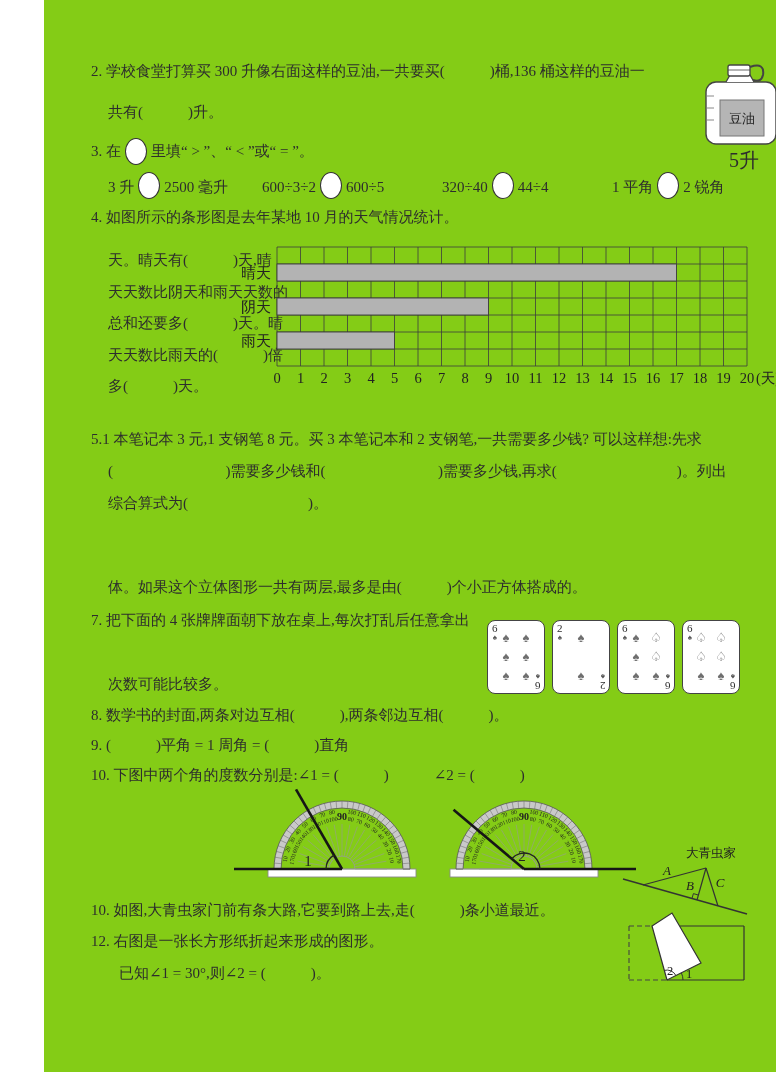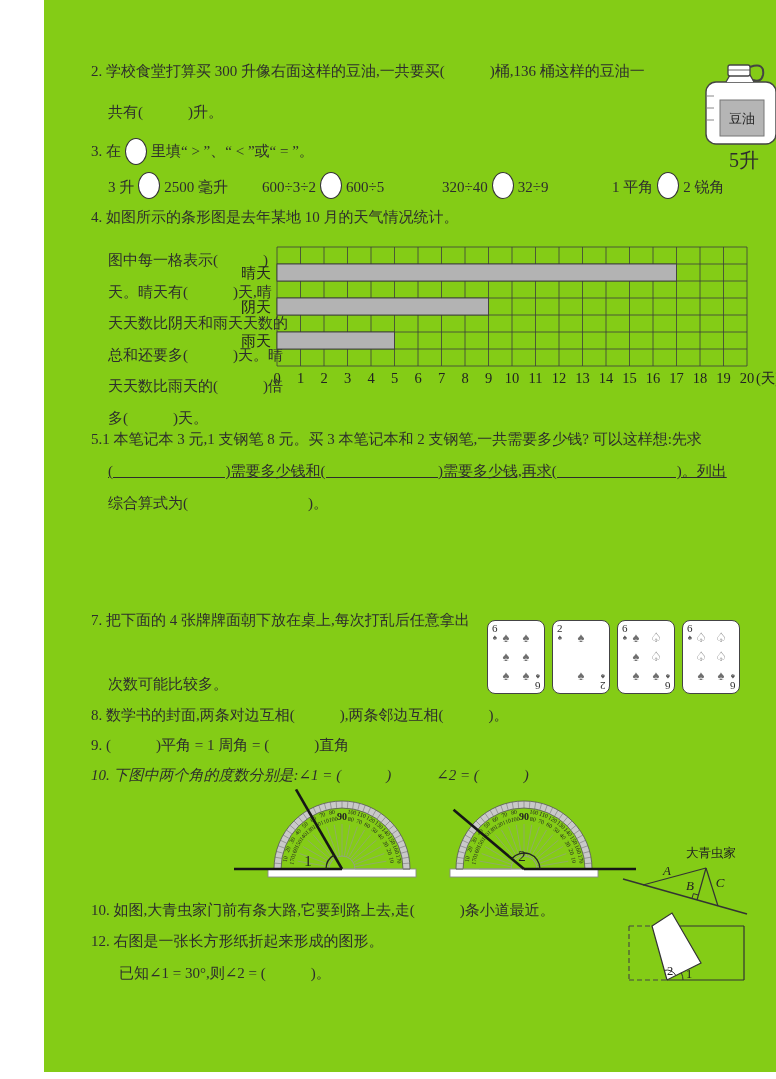--- a/index.html
+++ b/index.html
@@ -41,26 +41,25 @@
     <rect x="26" y="38" width="44" height="36" fill="#b5b5b5" stroke="#777" stroke-width="1"></rect>
     <text x="48" y="61" text-anchor="middle" font-size="13" fill="#1f1f1f">豆油</text>
   </svg>
   <div class="bottle-caption">5升</div>
 
   <div class="t flexline" style="left:47px;top:138px;">
     <span>3. 在</span><span class="cmp"></span><span>里填“ &gt; ”、“ &lt; ”或“ = ”。</span>
   </div>
   <div class="t" style="left:64px;top:172px;"><span>3 升</span><span class="cmp"></span><span>2500 毫升</span></div>
   <div class="t" style="left:218px;top:172px;"><span>600÷3÷2</span><span class="cmp"></span><span>600÷5</span></div>
-  <div class="t" style="left:398px;top:172px;"><span>320÷40</span><span class="cmp"></span><span>32÷9</span></div>
+  <div class="t" style="left:398px;top:172px;"><span>320÷40</span><span class="cmp"></span><span>44÷4</span></div>
   <div class="t" style="left:568px;top:172px;"><span>1 平角</span><span class="cmp"></span><span>2 锐角</span></div>
 
   <div class="t" style="left:47px;top:208px;">4. 如图所示的条形图是去年某地 10 月的天气情况统计。</div>
   <div class="q4col">
-    <div class="ln">图中每一格表示(            )</div>
     <div class="ln">天。晴天有(            )天,晴</div>
     <div class="ln">天天数比阴天和雨天天数的</div>
     <div class="ln">总和还要多(            )天。晴</div>
     <div class="ln">天天数比雨天的(            )倍</div>
     <div class="ln">多(            )天。</div>
   </div>
   <svg id="weather-chart" class="abs" style="left:198px;top:242px;" width="545" height="152" viewBox="0 0 545 152">
       <g>
         <line x1="35" y1="5" x2="35" y2="124" stroke="#3d3d3d" stroke-width="0.8"></line>
         <line x1="58.5" y1="5" x2="58.5" y2="124" stroke="#3d3d3d" stroke-width="0.8"></line>
@@ -122,23 +121,24 @@
         <text x="411" y="141" text-anchor="middle" font-size="14.5">16</text>
         <text x="434.5" y="141" text-anchor="middle" font-size="14.5">17</text>
         <text x="458" y="141" text-anchor="middle" font-size="14.5">18</text>
         <text x="481.5" y="141" text-anchor="middle" font-size="14.5">19</text>
         <text x="505" y="141" text-anchor="middle" font-size="14.5">20</text>
         <text x="514" y="141" font-size="14.5">(天)</text>
       </g>
     </svg>
 
   <div class="t" style="left:47px;top:430px;">5.1 本笔记本 3 元,1 支钢笔 8 元。买 3 本笔记本和 2 支钢笔,一共需要多少钱? 可以这样想:先求</div>
-  <div class="t" style="left:64px;top:462px;text-decoration:underline;">(                              )需要多少钱和(                              )需要多少钱,再求(                                )。列出</div>
+  <div class="t" style="left:64px;top:462px;">(                              )需要多少钱和(                              )需要多少钱,再求(                                )。列出</div>
   <div class="t" style="left:64px;top:494px;">综合算式为(                                )。</div>
 
+  <div class="t" style="left:64px;top:578px;">体。如果这个立体图形一共有两层,最多是由(            )个小正方体搭成的。</div>
 
   <div class="t" style="left:47px;top:611px;">7. 把下面的 4 张牌牌面朝下放在桌上,每次打乱后任意拿出</div>
   <div class="t" style="left:64px;top:675px;">次数可能比较多。</div>
   <div class="cards" id="cards">
       <div class="card">
         <div class="corner tl">
           <span class="rank">6</span>
           <span class="csuit">♠</span>
         </div>
         <div class="corner br">
@@ -193,21 +193,21 @@
         <span class="pip" style="left: 38px; top: 16px;">♤</span>
         <span class="pip" style="left: 18px; top: 35px;">♤</span>
         <span class="pip" style="left: 38px; top: 35px;">♤</span>
         <span class="pip" style="left: 18px; top: 54px;">♠</span>
         <span class="pip" style="left: 38px; top: 54px;">♠</span>
       </div>
     </div>
 
   <div class="t" style="left:47px;top:706px;">8. 数学书的封面,两条对边互相(            ),两条邻边互相(            )。</div>
   <div class="t" style="left:47px;top:736px;">9. (            )平角 = 1 周角 = (            )直角</div>
-  <div class="t" style="left:47px;top:766px;font-style:italic;">10. 下图中两个角的度数分别是:∠1 = (            )            ∠2 = (            )</div>
+  <div class="t" style="left:47px;top:766px;">10. 下图中两个角的度数分别是:∠1 = (            )            ∠2 = (            )</div>
 
   <svg id="prot-0" class="abs" style="left:150px;top:785px;" width="250" height="102" viewBox="0 0 250 102">
       <rect x="74" y="84" width="148" height="8" fill="#fff" stroke="#8a8a8a" stroke-width="0.9"></rect>
       <path d="M 80 84 A 68 68 0 0 1 216 84 L 209 84 A 61 61 0 0 0 87 84 Z" fill="#c9c9c9" stroke="#555" stroke-width="0.8"></path>
       <g>
         <line x1="216" y1="84" x2="209" y2="84" stroke="#666" stroke-width="0.5"></line>
         <line x1="215.7412394702387" y1="78.07340949315925" x2="208.7678765835965" y2="78.68349969239286" stroke="#666" stroke-width="0.5"></line>
         <line x1="214.96692720483014" y1="72.19192391864874" x2="208.0732729337447" y2="73.40746116231725" stroke="#666" stroke-width="0.5"></line>
         <line x1="213.68295618765666" y1="66.4003049330286" x2="206.92147540363317" y2="68.21203824874624" stroke="#666" stroke-width="0.5"></line>
         <line x1="211.8990982134418" y1="60.74263025385453" x2="205.32124986794042" y2="63.13677125713421" stroke="#666" stroke-width="0.5"></line>

